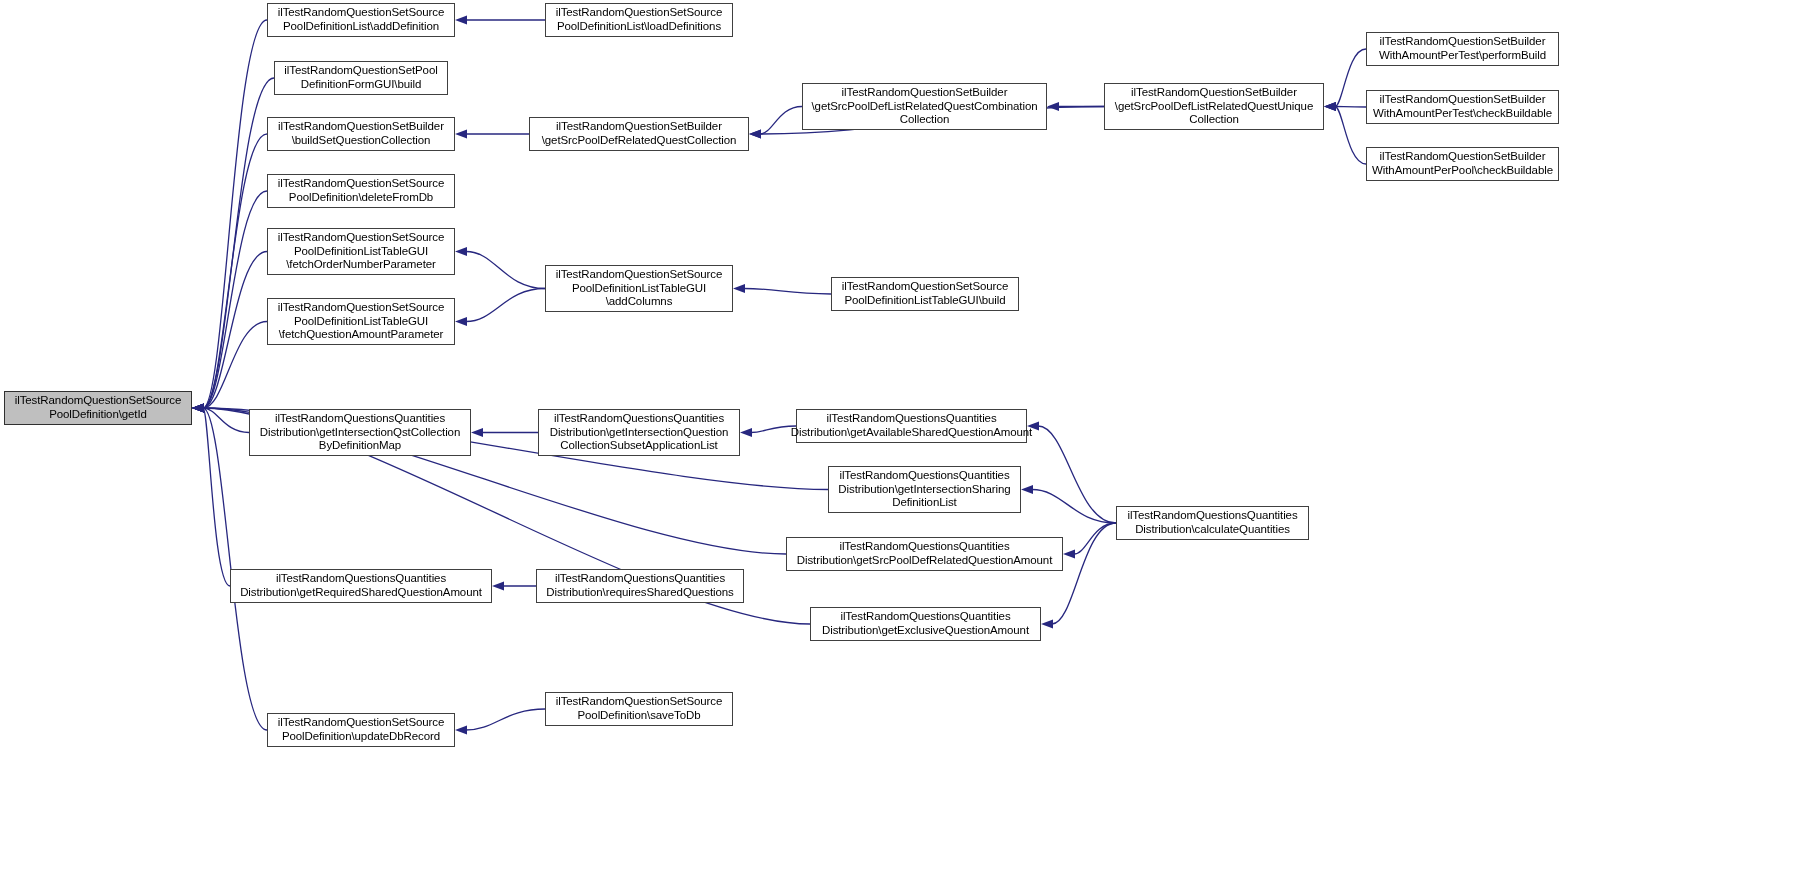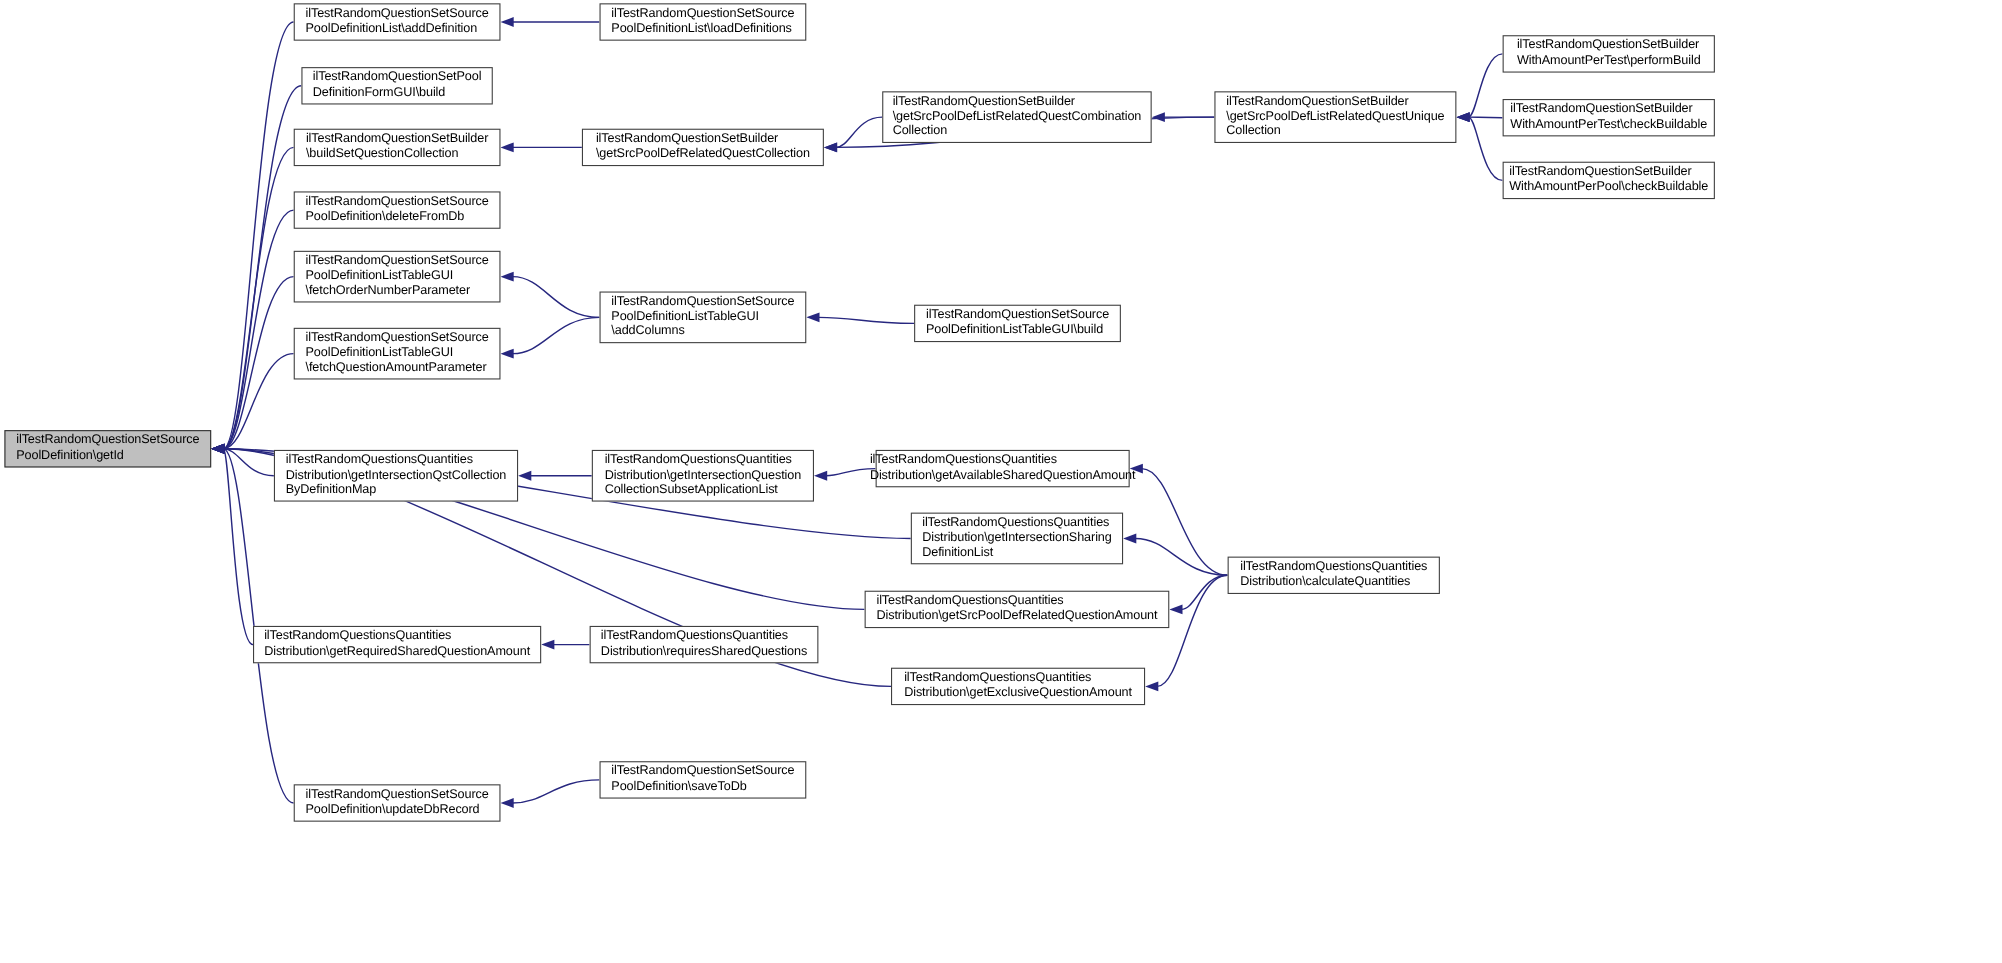--- a/index.html
+++ b/index.html
@@ -1,20 +1,20 @@
 <!DOCTYPE html>
 <html><head>
 <meta charset="utf-8">
 <style>
   html,body{margin:0;padding:0;background:#ffffff;}
   #stage{position:relative;width:1820px;height:875px;background:#ffffff;
          font-family:"Liberation Sans","DejaVu Sans",sans-serif;overflow:hidden;}
   .node{position:absolute;box-sizing:border-box;border:1px solid #404040;
         background:#ffffff;color:#000000;display:flex;align-items:center;
-        justify-content:center;text-align:left;line-height:1.18;
+        justify-content:center;text-align:center;line-height:1.18;
         white-space:pre-line;letter-spacing:-0.1px;}
   .node.root{background:#bfbfbf;border-color:#303030;}
   svg.edges{position:absolute;left:0;top:0;width:1820px;height:875px;
             pointer-events:none;overflow:visible;}
   svg.edges path,svg.edges line{fill:none;stroke:#27277f;stroke-width:1.3px;}
   .arrowhead{fill:#27277f;stroke:none;}
 </style>
 </head>
 <body>
 

